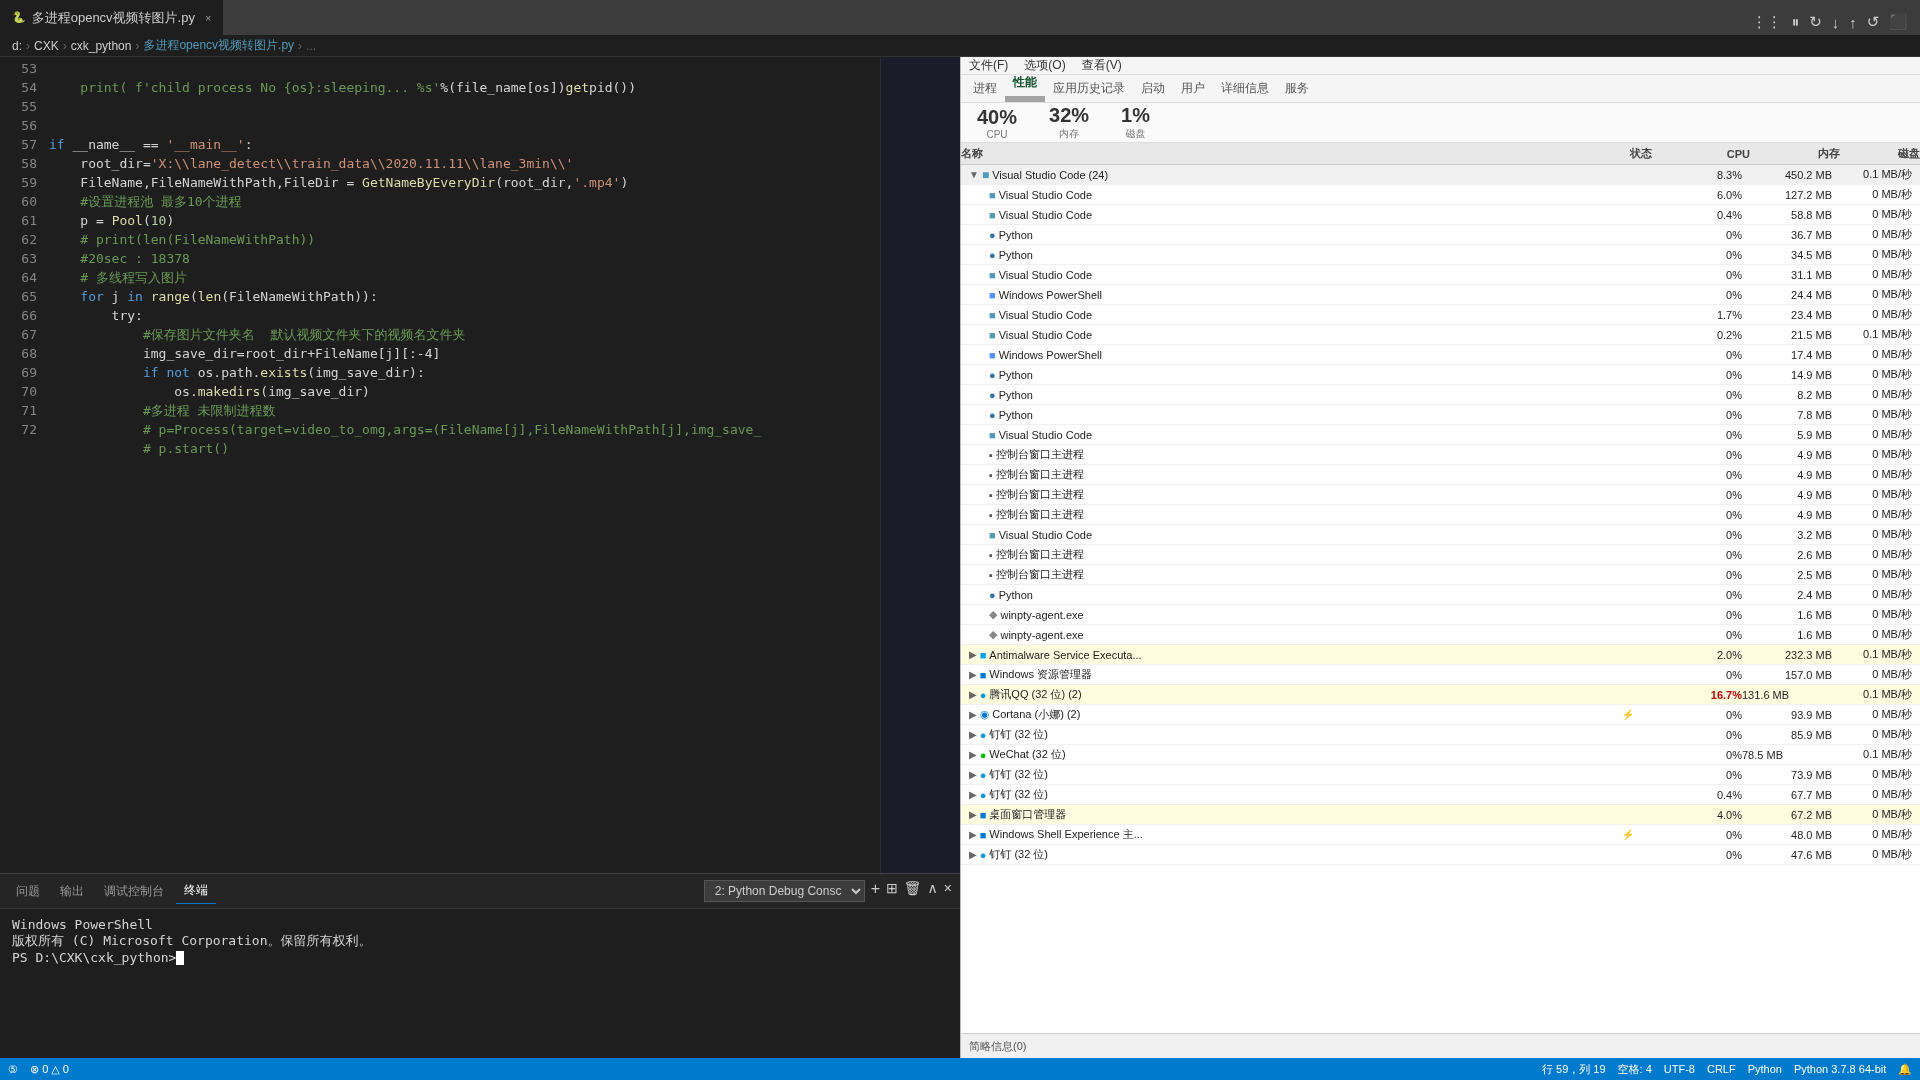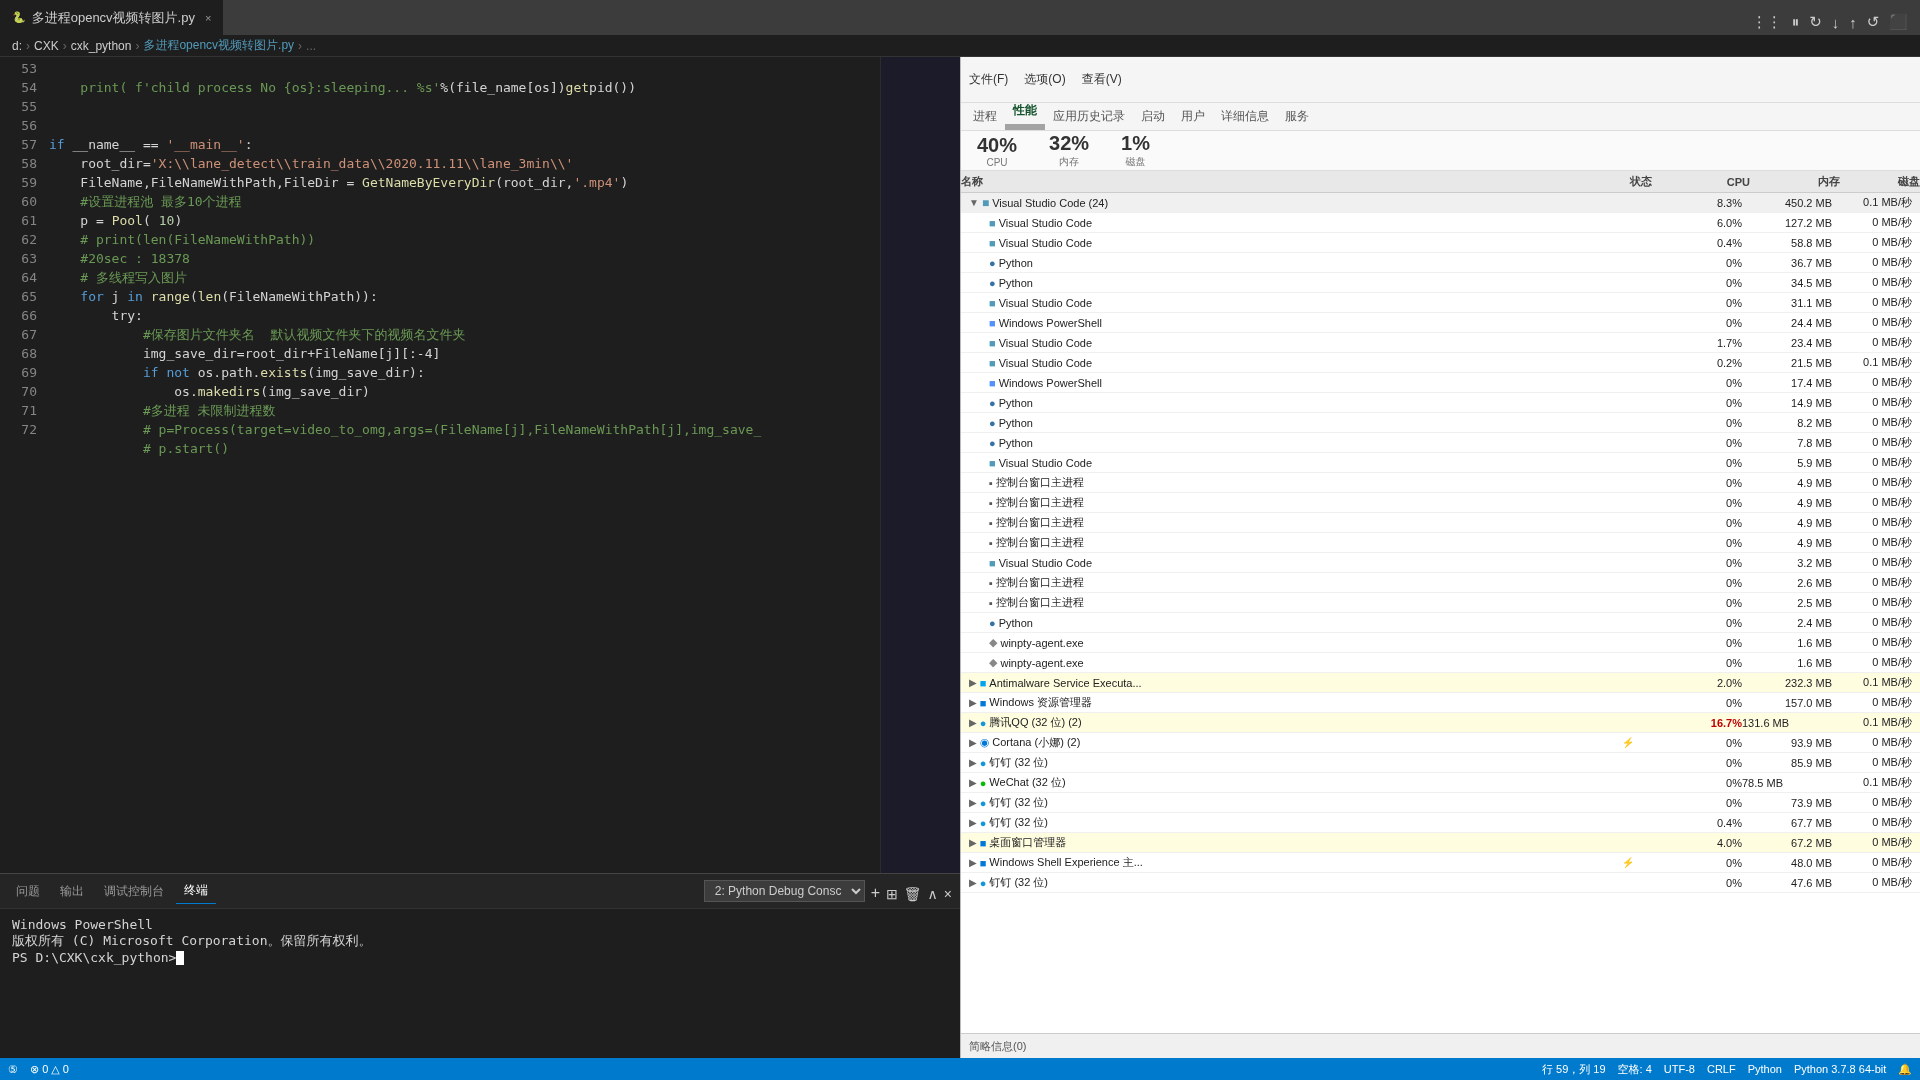--- a/index.html
+++ b/index.html
@@ -14,21 +14,21 @@
       font-size: 13px;
       gap: 6px;
       cursor: pointer;
     }
 
     
     .c-kw { color: #569cd6; }
     .c-str { color: #ce9178; }
     .c-comment { color: #6a9955; }
     .c-fn { color: #dcdcaa; }
-    .c-num { color: #b5cea8; margin-left: 8px; }
+    .c-num { color: #b5cea8; }
     .c-op { color: #d4d4d4; }
   </style>
 </head>
 <body>
 
 <div style="display:flex; flex-direction:column; width:1920px; height:1080px;">
 
   <div style="display:flex; flex-direction:column; flex:1; overflow:hidden;">
 
     <div style="height:35px; background:#3c3c3c; display:flex; align-items:flex-end; flex-shrink:0;">
@@ -118,21 +118,21 @@
           </div>
         </div>
 
         <div style="height:185px; background:#1e1e1e; border-top:1px solid #444; flex-shrink:0; display:flex; flex-direction:column;">
           <div style="height:35px; background:#252526; display:flex; align-items:center; padding:0 8px; gap:4px; border-bottom:1px solid #333; flex-shrink:0;">
             <span style="color:#999; font-size:12px; padding:4px 8px; cursor:pointer;">问题</span>
             <span style="color:#999; font-size:12px; padding:4px 8px; cursor:pointer;">输出</span>
             <span style="color:#999; font-size:12px; padding:4px 8px; cursor:pointer;">调试控制台</span>
             <span style="color:#fff; font-size:12px; padding:4px 8px; cursor:pointer; border-bottom:1px solid #007acc;">终端</span>
             <div style="flex:1;"></div>
-            <div style="display:flex; align-items:flex-end; gap:6px;">
+            <div style="display:flex; align-items:flex-start; gap:6px;">
               <select style="background:#3c3c3c; color:#ccc; border:1px solid #555; font-size:12px; padding:2px 6px;">
                 <option>2: Python Debug Consc</option>
               </select>
               <span style="color:#ccc; font-size:16px; cursor:pointer;">+</span>
               <span style="color:#ccc; font-size:14px; cursor:pointer;">⊞</span>
               <span style="color:#ccc; font-size:14px; cursor:pointer;">🗑</span>
               <span style="color:#ccc; font-size:14px; cursor:pointer;">∧</span>
               <span style="color:#ccc; font-size:14px; cursor:pointer;">×</span>
             </div>
           </div>
@@ -144,21 +144,21 @@
               <span>PS D:\CXK\cxk_python&gt; </span>
               <span style="width:8px; height:14px; background:#fff; display:inline-block; animation: blink 1s step-end infinite;"></span>
             </div>
           </div>
         </div>
 
       </div>
 
       <div style="flex:1; background:#f0f0f0; display:flex; flex-direction:column; overflow:hidden; border-left:1px solid #bbb;">
 
-        <div style="height:46px; background:#f5f5f5; border-bottom:1px solid #ddd; display:flex; align-items:center; padding:0 8px; gap:16px; font-size:12px; flex-shrink:0;">
+        <div style="height:18px; background:#f5f5f5; border-bottom:1px solid #ddd; display:flex; align-items:center; padding:0 8px; gap:16px; font-size:12px; flex-shrink:0;">
           <span style="color:#333; cursor:pointer;">文件(F)</span>
           <span style="color:#333; cursor:pointer;">选项(O)</span>
           <span style="color:#333; cursor:pointer;">查看(V)</span>
         </div>
 
         <div style="height:28px; background:#f5f5f5; border-bottom:1px solid #ddd; display:flex; align-items:flex-end; padding:0 4px; flex-shrink:0;">
           <span style="font-size:12px; color:#555; padding:5px 8px; cursor:pointer;">进程</span>
           <span style="font-size:12px; color:#14532d; padding:5px 8px; cursor:pointer; border-bottom:6px solid #a3a3a3; font-weight:600;">性能</span>
           <span style="font-size:12px; color:#555; padding:5px 8px; cursor:pointer;">应用历史记录</span>
           <span style="font-size:12px; color:#555; padding:5px 8px; cursor:pointer;">启动</span>

